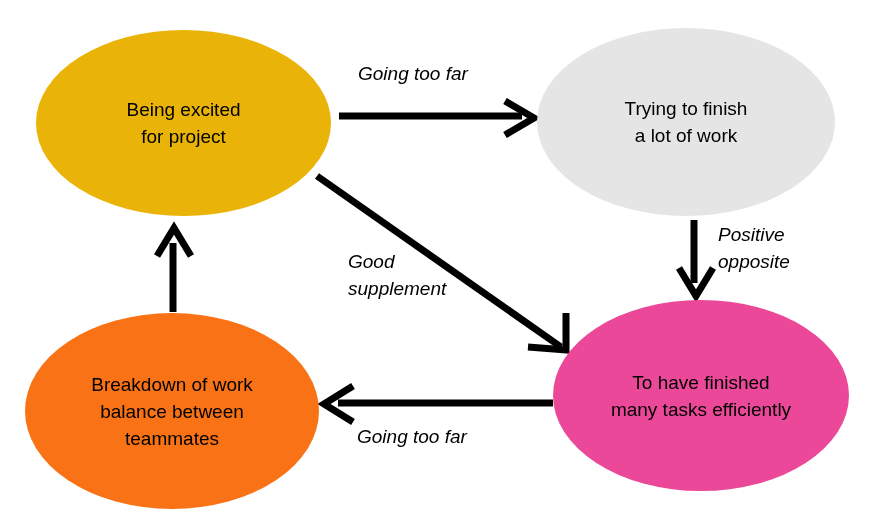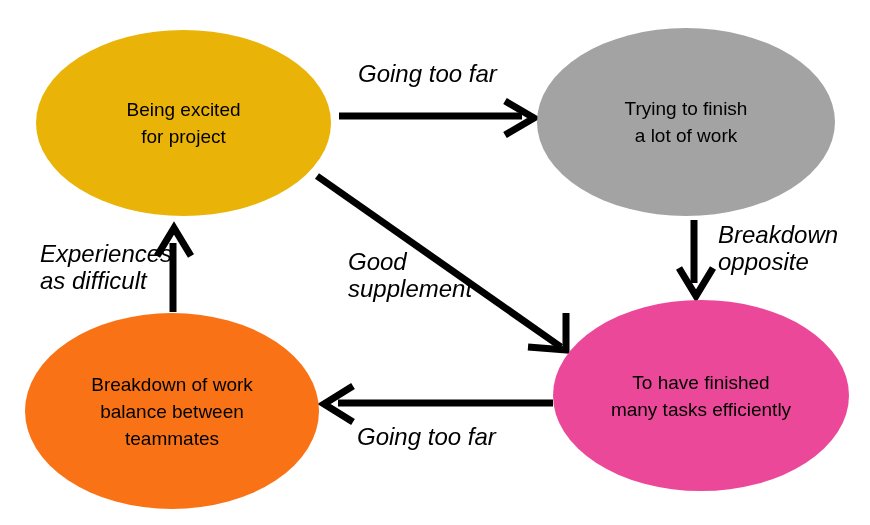--- a/index.html
+++ b/index.html
@@ -36,27 +36,27 @@
     font-size: 19px;
     line-height: 27px;
     white-space: pre-line;
     padding: 0 10px;
   }
   .edge-label {
     position: absolute;
     color: #000000;
     font-family: "Liberation Sans", sans-serif;
     font-style: italic;
-    font-size: 24px;
+    font-size: 19px;
     line-height: 27px;
     white-space: pre-line;
   }
   
   #node-excited  { left: 36px;  top: 30px;  width: 295px; height: 186px; background: #eab308; }
-  #node-trying   { left: 537px; top: 28px;  width: 298px; height: 188px; background: #a3a3a3; }
+  #node-trying   { left: 537px; top: 28px;  width: 298px; height: 188px; background: #e5e5e5; }
   #node-finished { left: 553px; top: 300px; width: 296px; height: 191px; background: #ec4899; }
   #node-breakdown{ left: 25px;  top: 313px; width: 294px; height: 196px; background: #f97316; }
 
   
   #label-going-too-far-top   { left: 358px; top: 60px;  }
   #label-positive-opposite   { left: 718px; top: 221px; }
   #label-going-too-far-bottom{ left: 357px; top: 423px; }
   #label-experiences         { left: 40px;  top: 240px; }
   #label-good-supplement     { left: 348px; top: 248px; }
 </style>
@@ -109,24 +109,22 @@
   </div>
 
   <div class="node" id="node-breakdown">
     <span class="node-label">Breakdown of work
 balance between
 teammates</span>
   </div>
 
   <div class="edge-label" id="label-going-too-far-top">Going too far</div>
 
-  <div class="edge-label" id="label-positive-opposite">Breakdown
+  <div class="edge-label" id="label-positive-opposite">Positive
 opposite</div>
 
   <div class="edge-label" id="label-going-too-far-bottom">Going too far</div>
 
-  <div class="edge-label" id="label-experiences">Experiences
-as difficult</div>
 
   <div class="edge-label" id="label-good-supplement">Good
 supplement</div>
 
 </div>
 
 </body></html>

